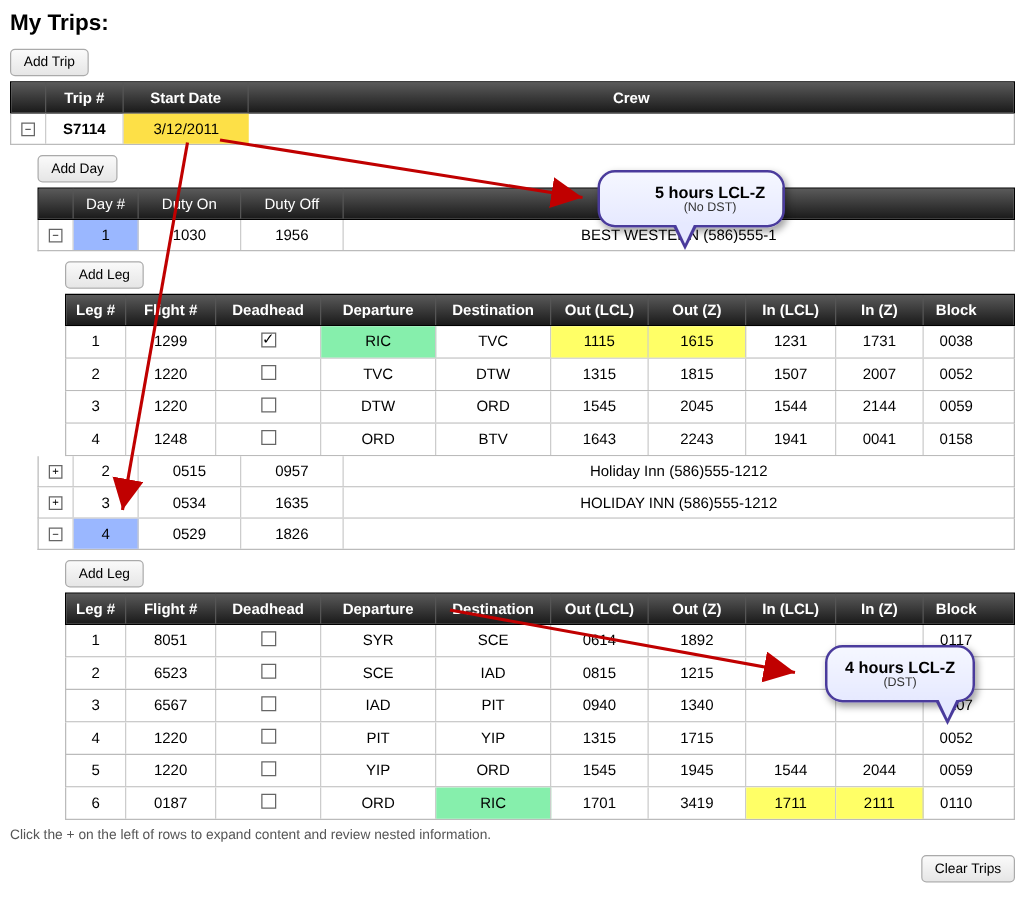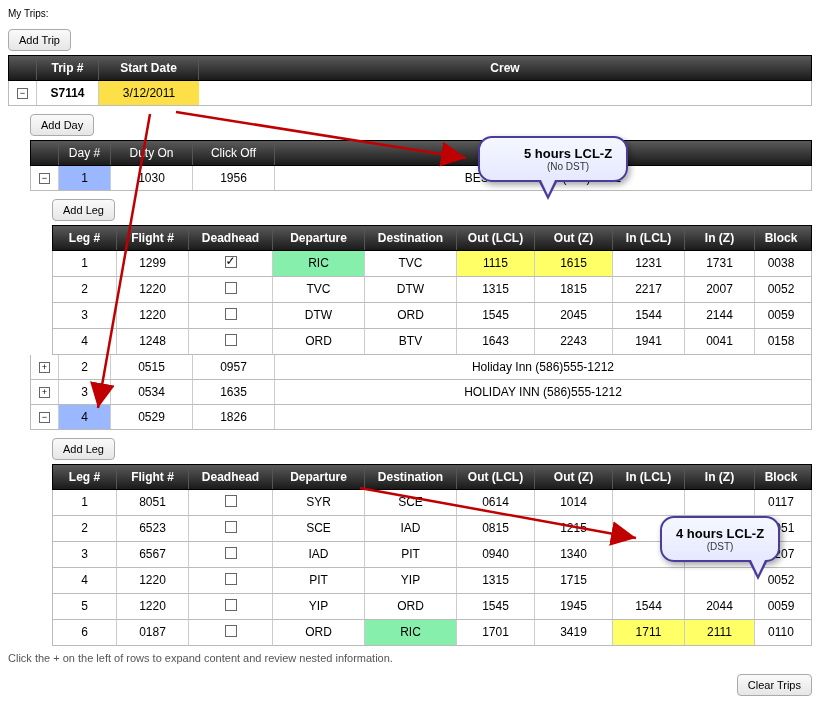--- a/index.html
+++ b/index.html
@@ -5,22 +5,22 @@
   * { box-sizing: border-box; }
   body {
     margin: 0;
     padding: 8px;
     font-family: Arial, Helvetica, sans-serif;
     font-size: 12px;
     background: #fff;
     width: 820px;
   }
   .page-title {
-    font-weight: normal;
-    font-size: 10px;
+    font-weight: bold;
+    font-size: 18px;
     margin-bottom: 6px;
   }
   .btn {
     font-size: 11px;
     padding: 4px 10px;
     background: linear-gradient(#fafafa,#e6e6e6);
     border: 1px solid #aaa;
     border-radius: 4px;
     cursor: pointer;
     margin: 4px 0;
@@ -53,21 +53,21 @@
   .startdate { width: 100px; background:#fde047; }
   .crew { flex:1; text-align:left; }
   .nest { margin-left: 22px; margin-top:4px; }
   .day-header { display:flex; background:linear-gradient(#5a5a5a,#1a1a1a); color:#fff; font-weight:normal; border:1px solid #000; }
   .daynum { width:52px; }
   .daynum-sel { background:#9ab7ff; }
   .dutyon { width:82px; }
   .dutyoff { width:82px; }
   .hotel { flex:1; text-align:left; }
   .leg-header { display:flex; background:linear-gradient(#5a5a5a,#1a1a1a); color:#fff; font-weight:bold; border:1px solid #000; }
-  .c-leg { width:64px; }
+  .c-leg { width:48px; }
   .c-flight { width:72px; }
   .c-dead { width:84px; }
   .c-dep { width:92px; }
   .c-dest { width:92px; }
   .c-outl { width:78px; }
   .c-outz { width:78px; }
   .c-inl { width:72px; }
   .c-inz { width:70px; }
   .c-block { width:52px; }
   .nest2 { margin-left: 22px; margin-top:4px; }
@@ -131,21 +131,21 @@
   <div class="startdate">3/12/2011</div>
 </div>
 
 <div class="nest">
   <button class="btn">Add Day</button>
 
   <div class="day-header">
     <div class="exp-cell"></div>
     <div class="daynum">Day #</div>
     <div class="dutyon">Duty On</div>
-    <div class="dutyoff">Click Off</div>
+    <div class="dutyoff">Duty Off</div>
     <div class="hotel"></div>
   </div>
   <div class="day-row">
     <div class="exp-cell">
           <span class="exp-icon">−</span>
         </div>
     <div class="daynum daynum-sel">1</div>
     <div class="dutyon">1030</div>
     <div class="dutyoff">1956</div>
     <div class="hotel">BEST WESTERN (586)555-1</div>
@@ -179,21 +179,21 @@
             <div class="c-block">0038</div>
           </div>
           <div class="leg-row">
             <div class="c-leg">2</div>
             <div class="c-flight">1220</div>
             <div class="c-dead"><span class="checkbox"></span></div>
             <div class="c-dep ">TVC</div>
             <div class="c-dest ">DTW</div>
             <div class="c-outl ">1315</div>
             <div class="c-outz ">1815</div>
-            <div class="c-inl ">2217</div>
+            <div class="c-inl ">1507</div>
             <div class="c-inz ">2007</div>
             <div class="c-block">0052</div>
           </div>
           <div class="leg-row">
             <div class="c-leg">3</div>
             <div class="c-flight">1220</div>
             <div class="c-dead"><span class="checkbox"></span></div>
             <div class="c-dep ">DTW</div>
             <div class="c-dest ">ORD</div>
             <div class="c-outl ">1545</div>
@@ -265,21 +265,21 @@
       <div class="c-block">Block</div>
     </div>
     <div id="legs-day4">
           <div class="leg-row">
             <div class="c-leg">1</div>
             <div class="c-flight">8051</div>
             <div class="c-dead"><span class="checkbox"></span></div>
             <div class="c-dep ">SYR</div>
             <div class="c-dest ">SCE</div>
             <div class="c-outl ">0614</div>
-            <div class="c-outz ">1014</div>
+            <div class="c-outz ">1892</div>
             <div class="c-inl "></div>
             <div class="c-inz "></div>
             <div class="c-block">0117</div>
           </div>
           <div class="leg-row">
             <div class="c-leg">2</div>
             <div class="c-flight">6523</div>
             <div class="c-dead"><span class="checkbox"></span></div>
             <div class="c-dep ">SCE</div>
             <div class="c-dest ">IAD</div>

